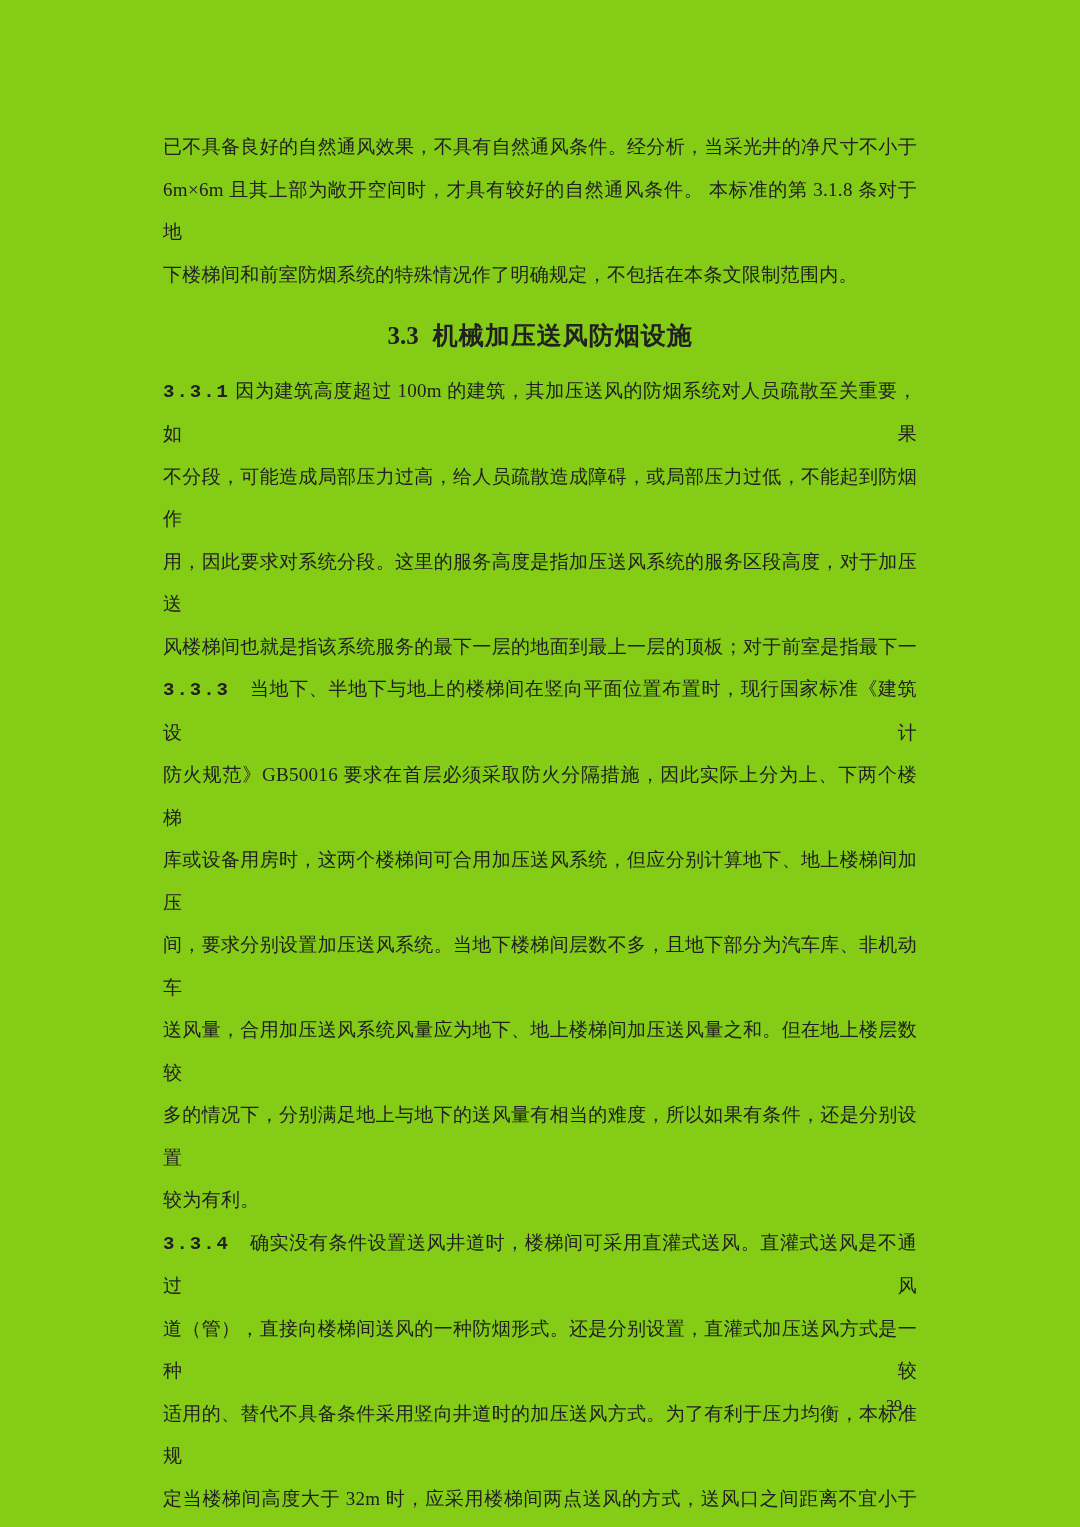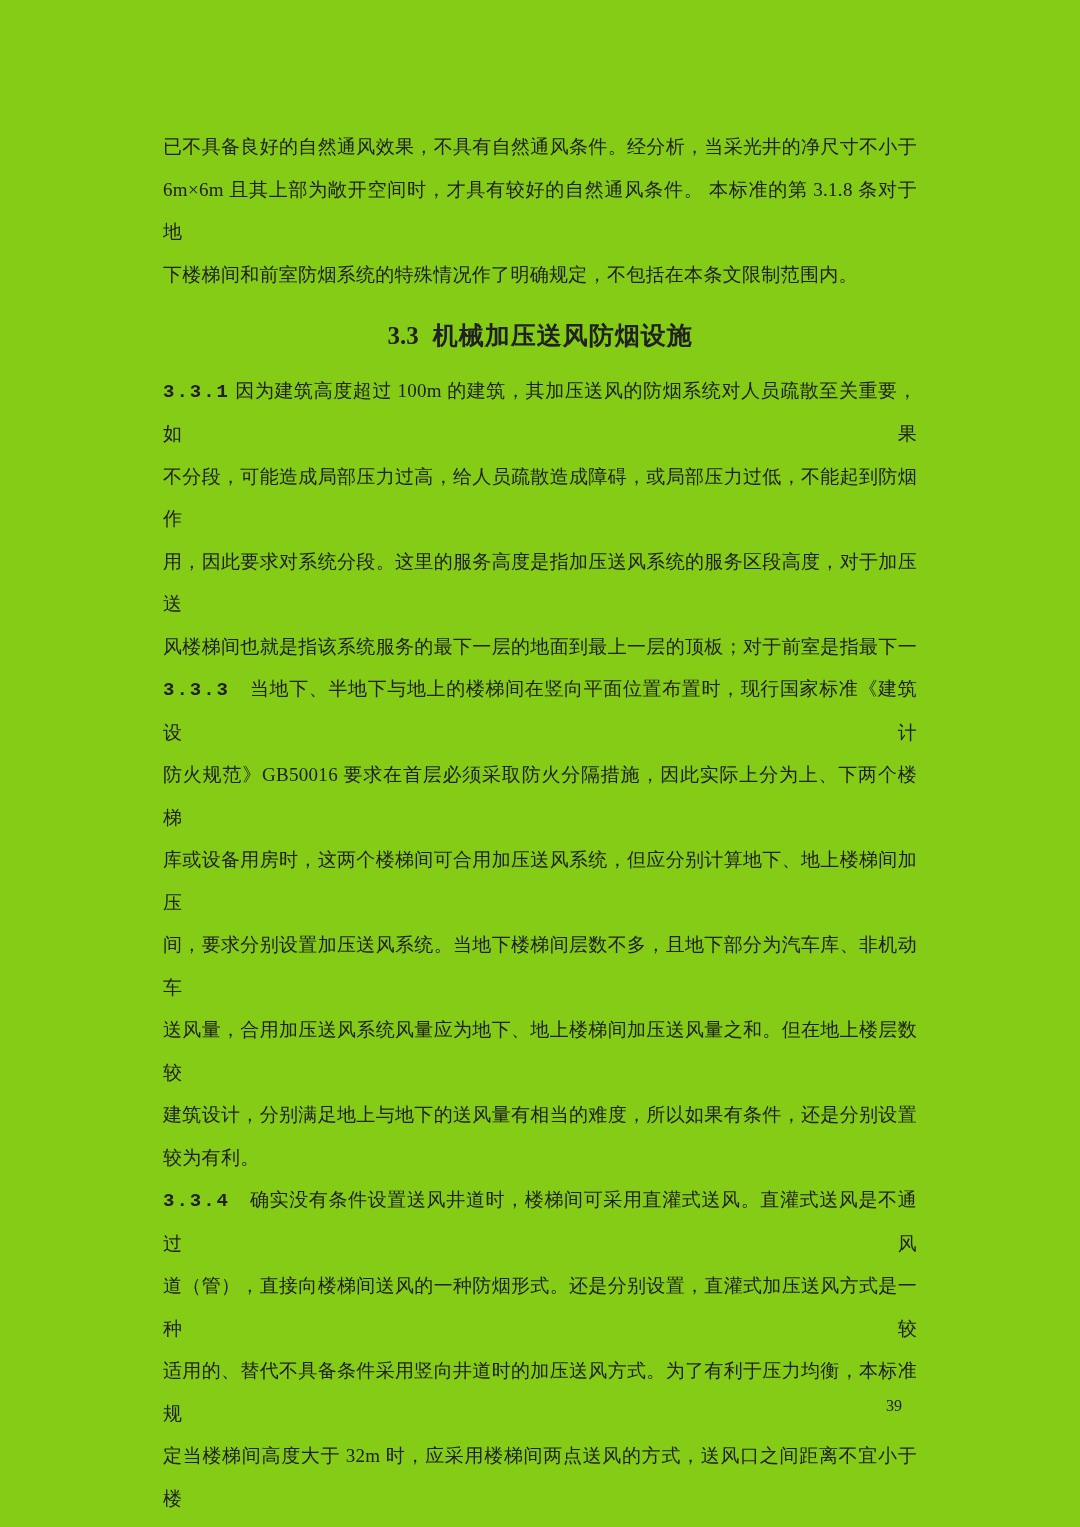--- a/index.html
+++ b/index.html
@@ -82,21 +82,21 @@
         <div class="line full">不分段，可能造成局部压力过高，给人员疏散造成障碍，或局部压力过低，不能起到防烟作</div>
         <div class="line full">用，因此要求对系统分段。这里的服务高度是指加压送风系统的服务区段高度，对于加压送</div>
         <div class="line full">风楼梯间也就是指该系统服务的最下一层的地面到最上一层的顶板；对于前室是指最下一</div>
       </div>
       <div class="para">
         <div class="line full"><span class="sec-num">3.3.3</span>　当地下、半地下与地上的楼梯间在竖向平面位置布置时，现行国家标准《建筑设计</div>
         <div class="line full">防火规范》GB50016 要求在首层必须采取防火分隔措施，因此实际上分为上、下两个楼梯</div>
         <div class="line full">库或设备用房时，这两个楼梯间可合用加压送风系统，但应分别计算地下、地上楼梯间加压</div>
         <div class="line full">间，要求分别设置加压送风系统。当地下楼梯间层数不多，且地下部分为汽车库、非机动车</div>
         <div class="line full">送风量，合用加压送风系统风量应为地下、地上楼梯间加压送风量之和。但在地上楼层数较</div>
-        <div class="line full">建筑设计，分别满足地上与地下的送风量有相当的难度，所以如果有条件，还是分别设置</div>
+        <div class="line full">多的情况下，分别满足地上与地下的送风量有相当的难度，所以如果有条件，还是分别设置</div>
         <div class="line">较为有利。</div>
       </div>
       <div class="para">
         <div class="line full"><span class="sec-num">3.3.4</span>　确实没有条件设置送风井道时，楼梯间可采用直灌式送风。直灌式送风是不通过风</div>
         <div class="line full">道（管），直接向楼梯间送风的一种防烟形式。还是分别设置，直灌式加压送风方式是一种较</div>
         <div class="line full">适用的、替代不具备条件采用竖向井道时的加压送风方式。为了有利于压力均衡，本标准规</div>
         <div class="line full">定当楼梯间高度大于 32m 时，应采用楼梯间两点送风的方式，送风口之间距离不宜小于楼</div>
       </div>
     </div>
   <div class="page-number">39</div>

